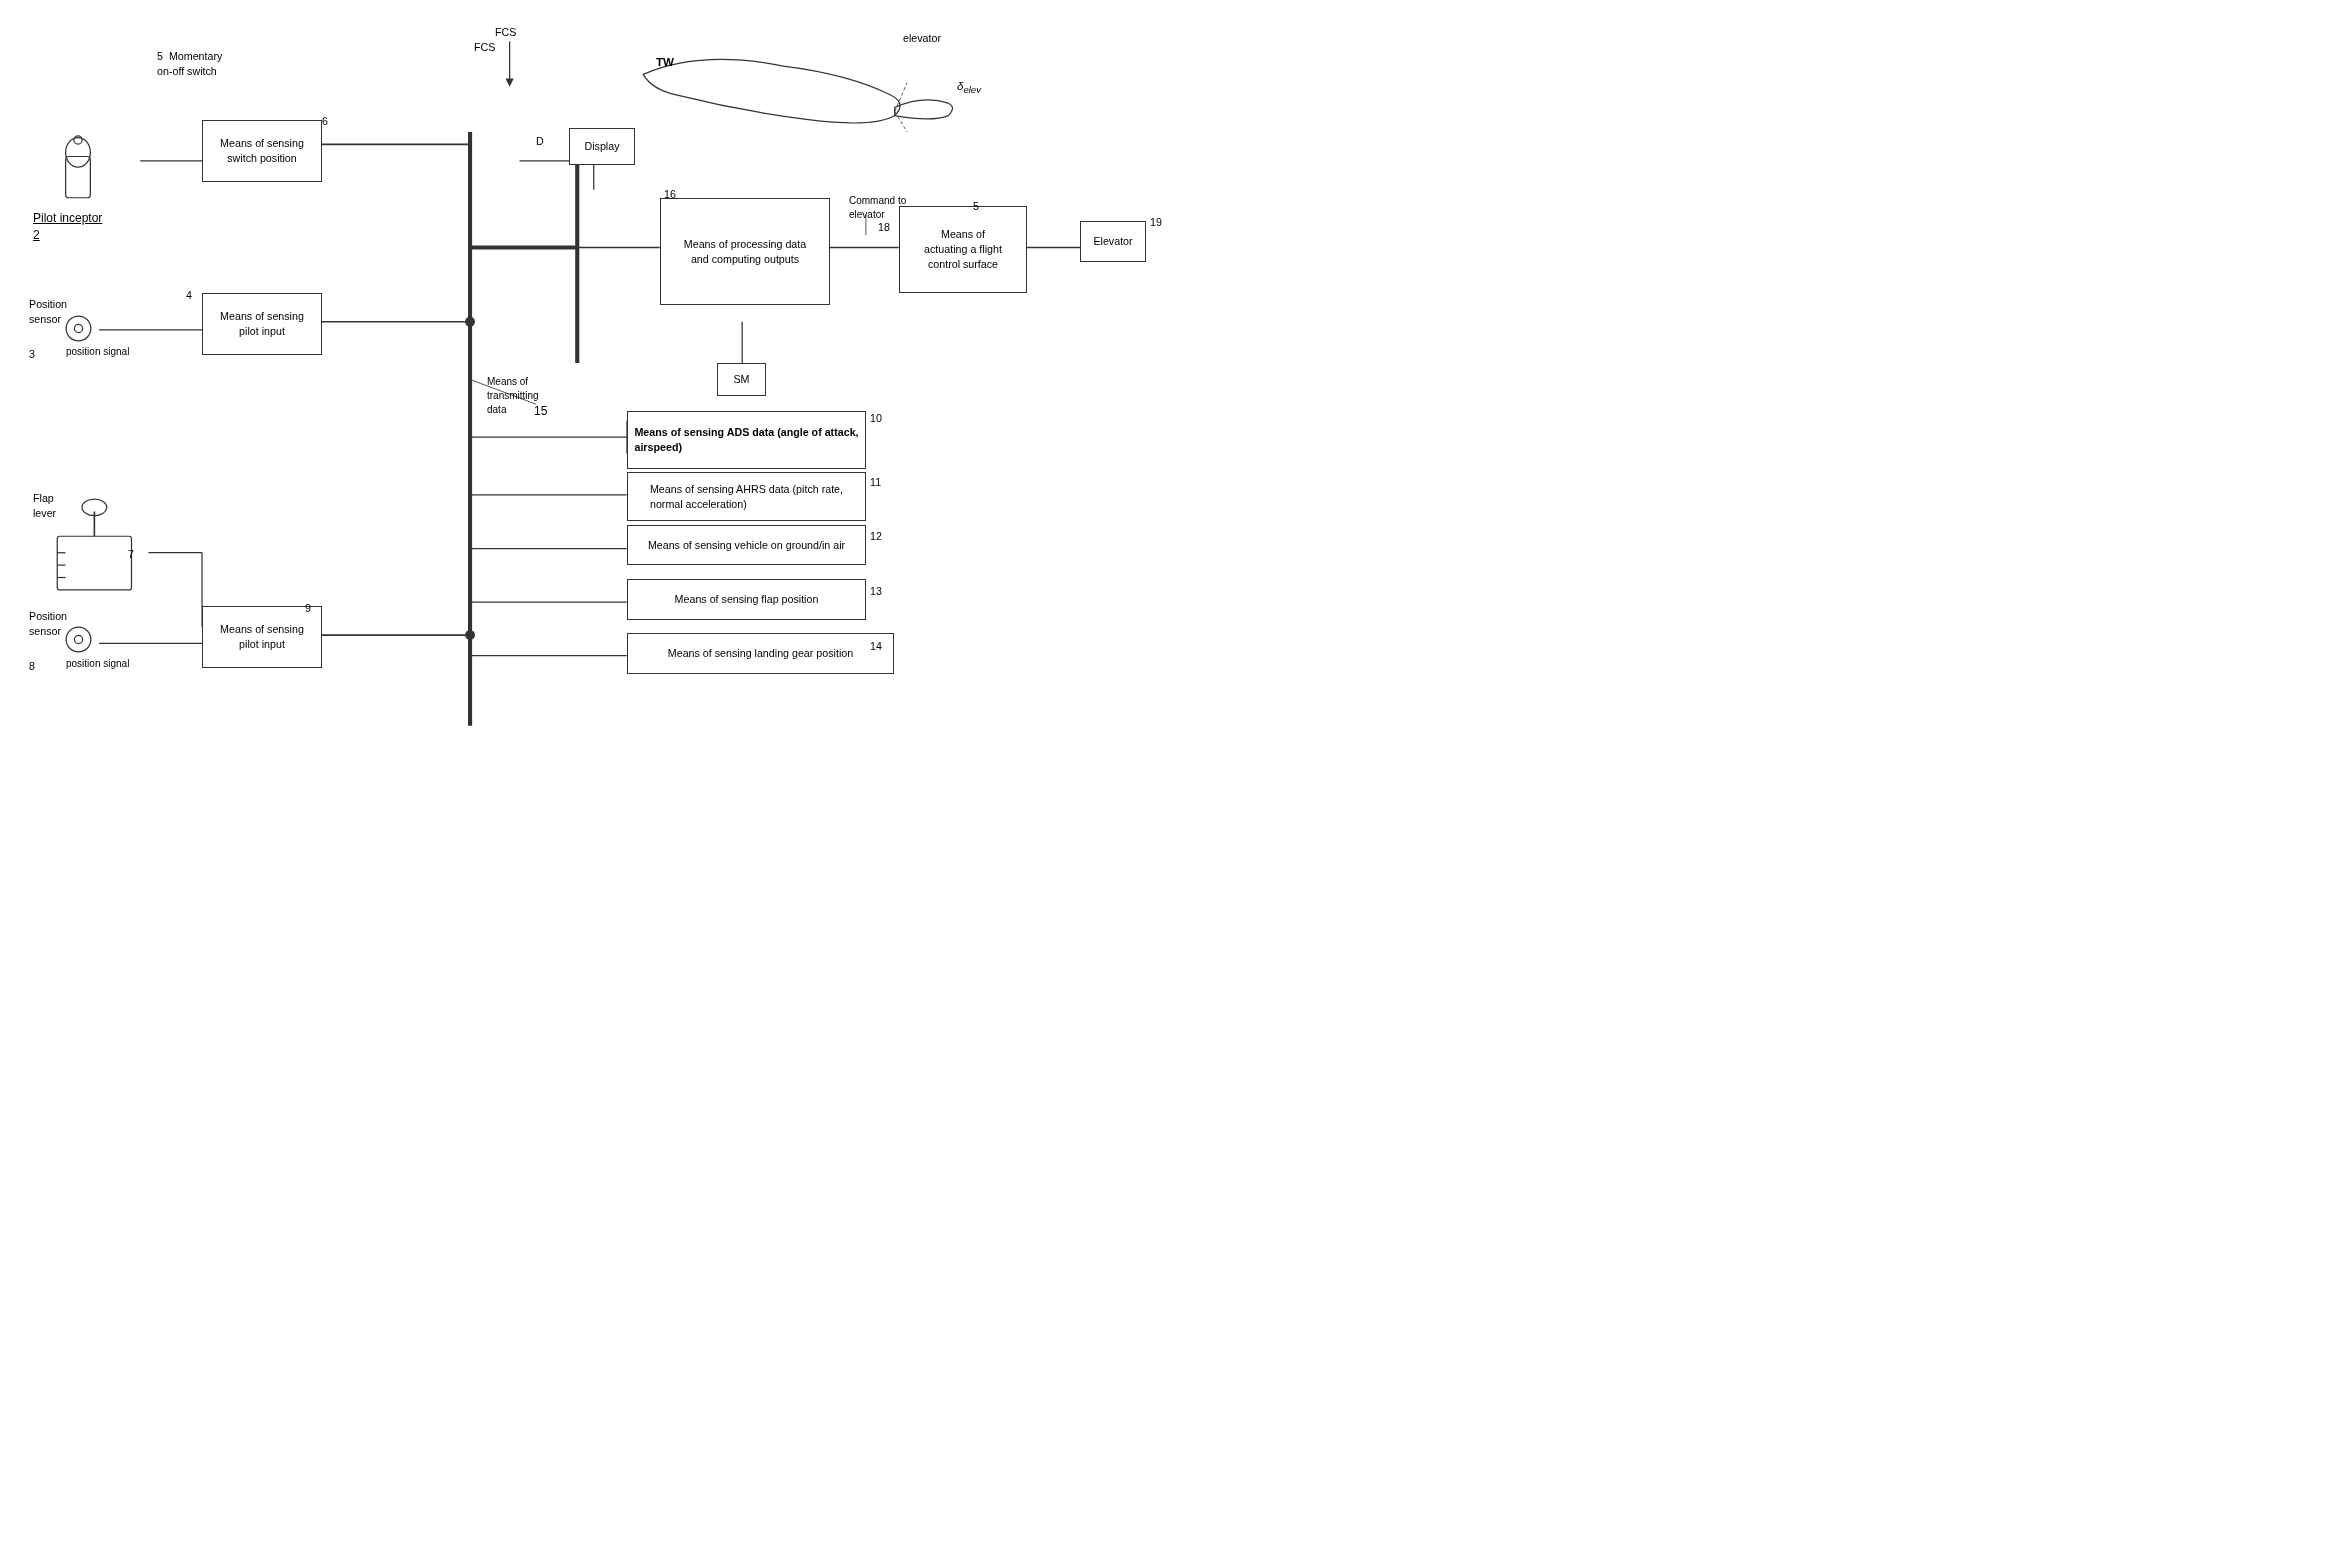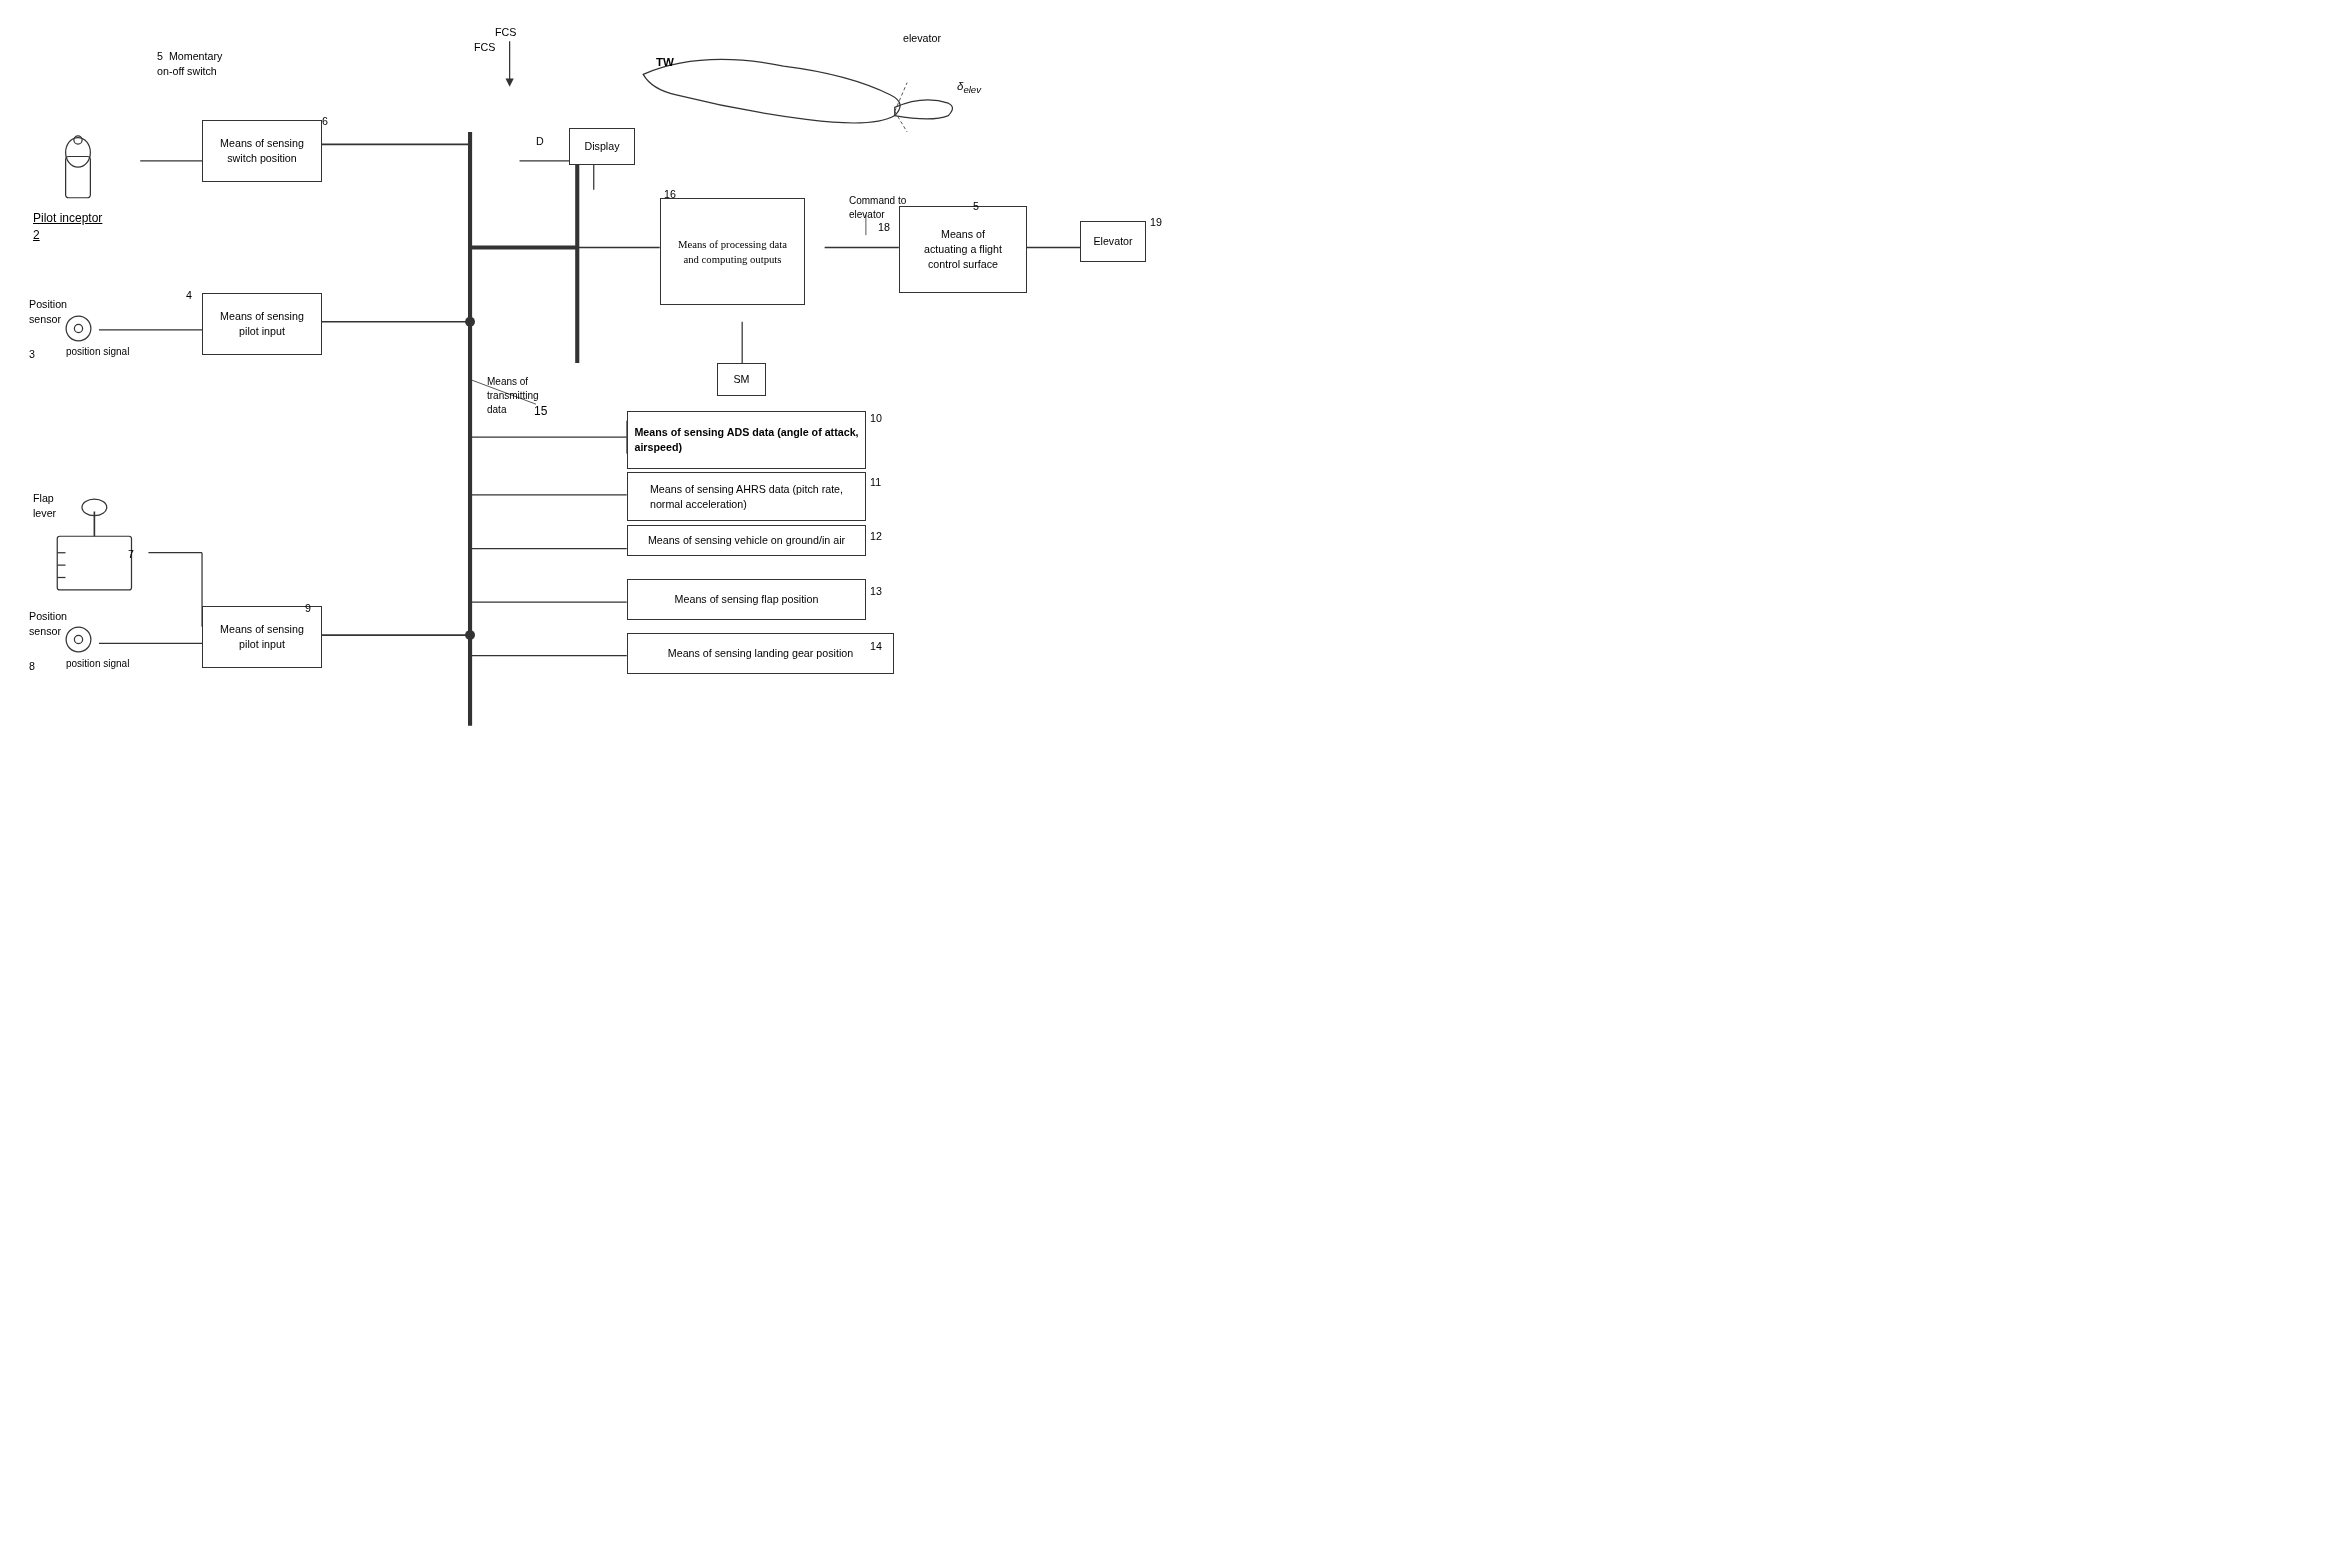--- a/index.html
+++ b/index.html
@@ -145,21 +145,21 @@
   <div class="label" style="left:66px;top:345px;font-size:10px;">position
 signal</div>
   <div class="number-label" style="left:29px;top:348px;font-size:10.7px;">3</div>
 
   <div class="box" style="left:202px;top:293px;width:120px;height:62px;">
     <span style="white-space:pre-line;">Means of sensing
 pilot input</span>
   </div>
   <div class="number-label" style="left:186px;top:289px;">4</div>
 
-  <div class="box" style="left:660px;top:198px;width:145px;height:107px;font-family:Liberation Serif, serif;">
+  <div class="box" style="left:660px;top:198px;width:170px;height:107px;">
     <span style="white-space:pre-line;">Means of processing data
 and computing outputs</span>
   </div>
   <div class="number-label" style="left:664px;top:188px;">16</div>
 
   <div class="box" style="left:569px;top:128px;width:66px;height:37px;">
     <span>Display</span>
   </div>
   <div class="label" style="left:536px;top:134px;font-size:10.7px;">D</div>
 
@@ -196,21 +196,21 @@
 airspeed)</span>
   </div>
   <div class="number-label" style="left:870px;top:412px;">10</div>
 
   <div class="box" style="left:627px;top:472px;width:239px;height:49px;">
     <span style="white-space:pre-line;text-align:left;">Means of sensing AHRS data (pitch rate,
 normal acceleration)</span>
   </div>
   <div class="number-label" style="left:870px;top:476px;">11</div>
 
-  <div class="box" style="left:627px;top:525px;width:239px;height:31px;">
+  <div class="box" style="left:627px;top:525px;width:239px;height:40px;">
     <span style="white-space:pre-line;text-align:left;">Means of sensing vehicle on ground/in air</span>
   </div>
   <div class="number-label" style="left:870px;top:530px;">12</div>
 
   <div class="box" style="left:627px;top:579px;width:239px;height:41px;">
     <span style="white-space:pre-line;text-align:left;">Means of sensing flap position</span>
   </div>
   <div class="number-label" style="left:870px;top:585px;">13</div>
 
   <div class="box" style="left:627px;top:633px;width:267px;height:41px;">

